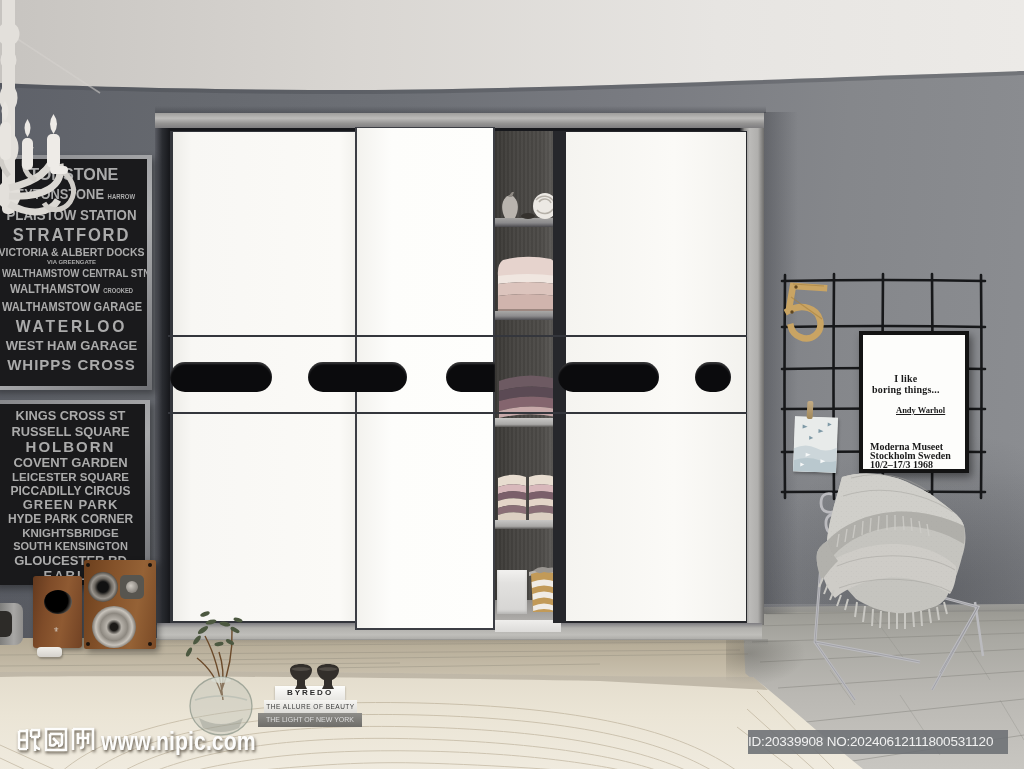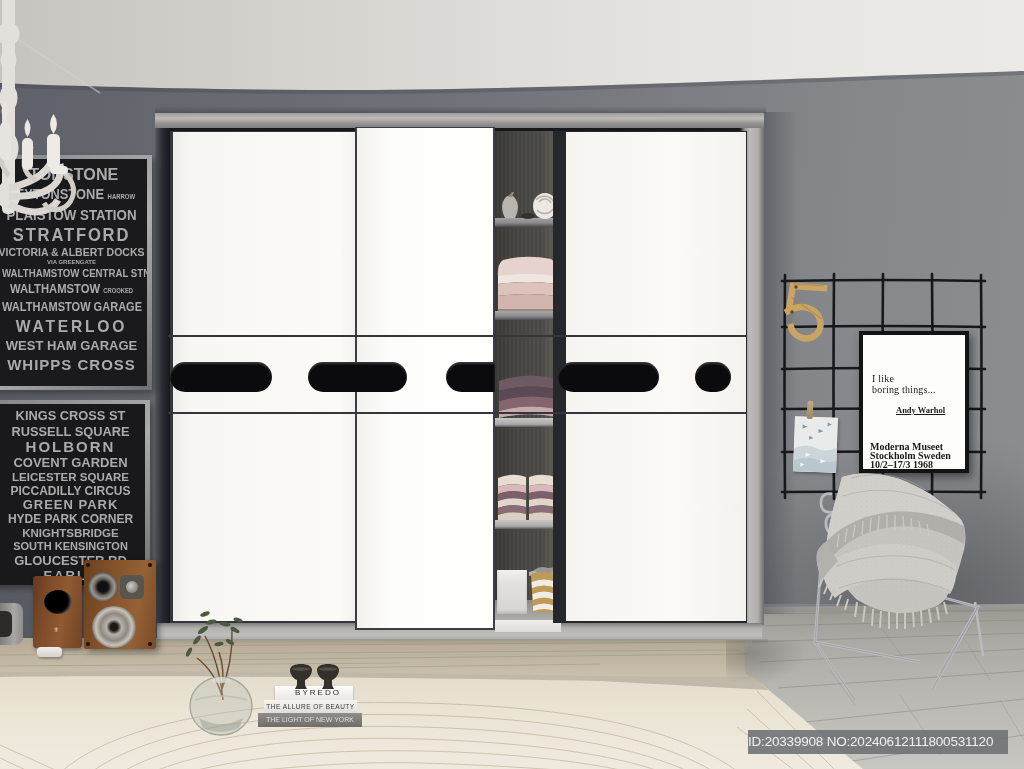--- a/index.html
+++ b/index.html
@@ -355,21 +355,21 @@
         <path d="M7,46 l4,2 l-4,2 z"></path>
       </g>
     </svg>
   </div>
 
   <div class="abs" style="left:807px;top:401px;width:6px;height:18px;background:linear-gradient(180deg,#c4ac85,#a08758);border-radius:2px;transform:rotate(3deg);"></div>
 
   <div class="abs" style="left:859px;top:331px;width:110px;height:142px;background:#131313;box-shadow:3px 4px 8px rgba(0,0,0,0.45);">
     <div class="abs" style="left:4px;top:4px;width:102px;height:134px;background:#fdfdfb;
       font-family:'Liberation Serif',serif;color:#1a1a1a;">
-      <div class="abs" style="left:9px;top:38px;font-size:10px;font-weight:normal;line-height:11px;letter-spacing:0.2px;white-space:nowrap;">I like<br>boring things...</div>
+      <div class="abs" style="left:9px;top:38px;font-size:10px;font-weight:bold;line-height:11px;letter-spacing:0.2px;white-space:nowrap;text-align:center;">I like<br>boring things...</div>
       <div class="abs" style="left:33px;top:70px;font-size:8.5px;font-weight:bold;white-space:nowrap;text-decoration:underline;">Andy Warhol</div>
       <div class="abs" style="left:7px;top:107px;font-size:10px;font-weight:bold;line-height:9px;white-space:nowrap;">Moderna Museet<br>Stockholm Sweden<br>10/2–17/3 1968</div>
     </div>
   </div>
 
   <svg class="abs" style="left:795px;top:450px;" width="229" height="255" viewBox="0 0 229 255">
     <defs>
       <pattern id="knit" width="5" height="5" patternUnits="userSpaceOnUse">
         <rect width="5" height="5" fill="none"></rect>
         <circle cx="1.2" cy="1.4" r="0.5" fill="#96958f" opacity="0.18"></circle>
@@ -434,31 +434,42 @@
     </g>
     <g>
       <ellipse cx="46" cy="106" rx="31" ry="29" fill="rgba(186,190,180,0.38)" stroke="rgba(140,150,138,0.75)" stroke-width="1.3"></ellipse>
       <path d="M20,100 Q46,92 72,100" stroke="#b9beb4" stroke-width="1.5" fill="none" opacity="0.8"></path>
       <ellipse cx="46" cy="80" rx="10" ry="3" fill="#d8dcd2" opacity="0.8"></ellipse>
       <path d="M24,118 Q46,130 68,118 L64,128 Q46,136 28,128 Z" fill="rgba(130,135,125,0.35)"></path>
     </g>
   </svg>
 
   <div class="abs" style="left:258px;top:686px;width:104px;height:41px;">
-    <div class="abs" style="left:17px;top:0px;width:70px;height:14px;background:linear-gradient(180deg,#fdfdfb,#e8e7e3);box-shadow:0 1px 2px rgba(0,0,0,0.3);color:#2a2a2a;font-size:8px;font-weight:normal;text-align:center;line-height:14px;letter-spacing:2px;padding-left:8px;">BYREDO</div>
+    <div class="abs" style="left:17px;top:0px;width:70px;height:14px;background:linear-gradient(180deg,#fdfdfb,#e8e7e3);box-shadow:0 1px 2px rgba(0,0,0,0.3);color:#2a2a2a;font-size:8px;font-weight:bold;text-align:center;line-height:14px;letter-spacing:2px;">BYREDO</div>
     <div class="abs" style="left:6px;top:14px;width:93px;height:13px;background:linear-gradient(180deg,#f6f5f2,#dddcd8);color:#3a3a3a;font-size:6.5px;text-align:center;line-height:13px;letter-spacing:0.5px;white-space:nowrap;">THE ALLURE OF BEAUTY</div>
     <div class="abs" style="left:0px;top:27px;width:104px;height:14px;background:linear-gradient(180deg,#8e8d89,#6e6d69);color:#ddd;font-size:7px;text-align:center;line-height:14px;white-space:nowrap;">THE LIGHT OF NEW YORK</div>
   </div>
 
   <svg class="abs" style="left:289px;top:663px;" width="52" height="28" viewBox="0 0 52 28">
     <g fill="#332f2b">
       <path d="M1,7 C1,3 6,1 12,1 C18,1 23,3 23,7 C23,12 19,16 16,17 L16,22 L18,26 L6,26 L8,22 L8,17 C5,16 1,12 1,7 Z"></path>
       <path d="M28,7 C28,3 33,1 39,1 C45,1 50,3 50,7 C50,12 46,16 43,17 L43,22 L45,26 L33,26 L35,22 L35,17 C32,16 28,12 28,7 Z"></path>
     </g>
     <path d="M2,6 C5,8.5 19,8.5 22,6 C19,3.5 5,3.5 2,6 Z" fill="#514c46"></path>
     <path d="M29,6 C32,8.5 46,8.5 49,6 C46,3.5 32,3.5 29,6 Z" fill="#514c46"></path>
   </svg>
 
+  <div class="abs" style="left:17px;top:727px;width:340px;height:30px;">
+    <svg width="340" height="30" viewBox="0 0 340 30" style="filter:drop-shadow(1px 2px 1.5px rgba(70,62,50,0.85));">
+      <g stroke="#fdfdfc" stroke-width="2.6" fill="none">
+        <path d="M2,4 L2,22 M2,4 L10,4 M10,2 L10,22 M2,13 L10,13 M2,22 L10,22"></path>
+        <path d="M14,3 L22,3 L22,10 M14,3 L14,10 M14,10 L22,10 M18,10 L18,24 M18,18 Q20,22 23,22"></path>
+        <path d="M29,2 L29,23 L49,23 L49,2 Z M33,7 L45,7 M33,7 L33,18 Q38,20 40,14 M45,7 L45,16 Q45,19 41,19 M36,11 L42,17"></path>
+        <path d="M56,2 L56,23 M56,2 L76,2 L76,23 M61,6 L61,17 M66,2 L66,19 Q66,21 63,21 M71,6 L71,17 M61,11 L71,11"></path>
+      </g>
+      <text x="84" y="23" font-family="Liberation Sans, sans-serif" font-size="25" font-weight="bold" fill="#fdfdfc" transform="scale(0.85,1)" transform-origin="84 0" textLength="182">www.nipic.com</text>
+    </svg>
+  </div>
 
   <div class="abs" style="left:748px;top:730px;width:260px;height:24px;background:rgba(108,112,116,0.88);
     color:#f0f0f0;font-size:13.5px;letter-spacing:-0.2px;text-align:left;line-height:24px;white-space:nowrap;">ID:20339908 NO:20240612111800531120</div>
 
 </div>
 
 </body></html>

